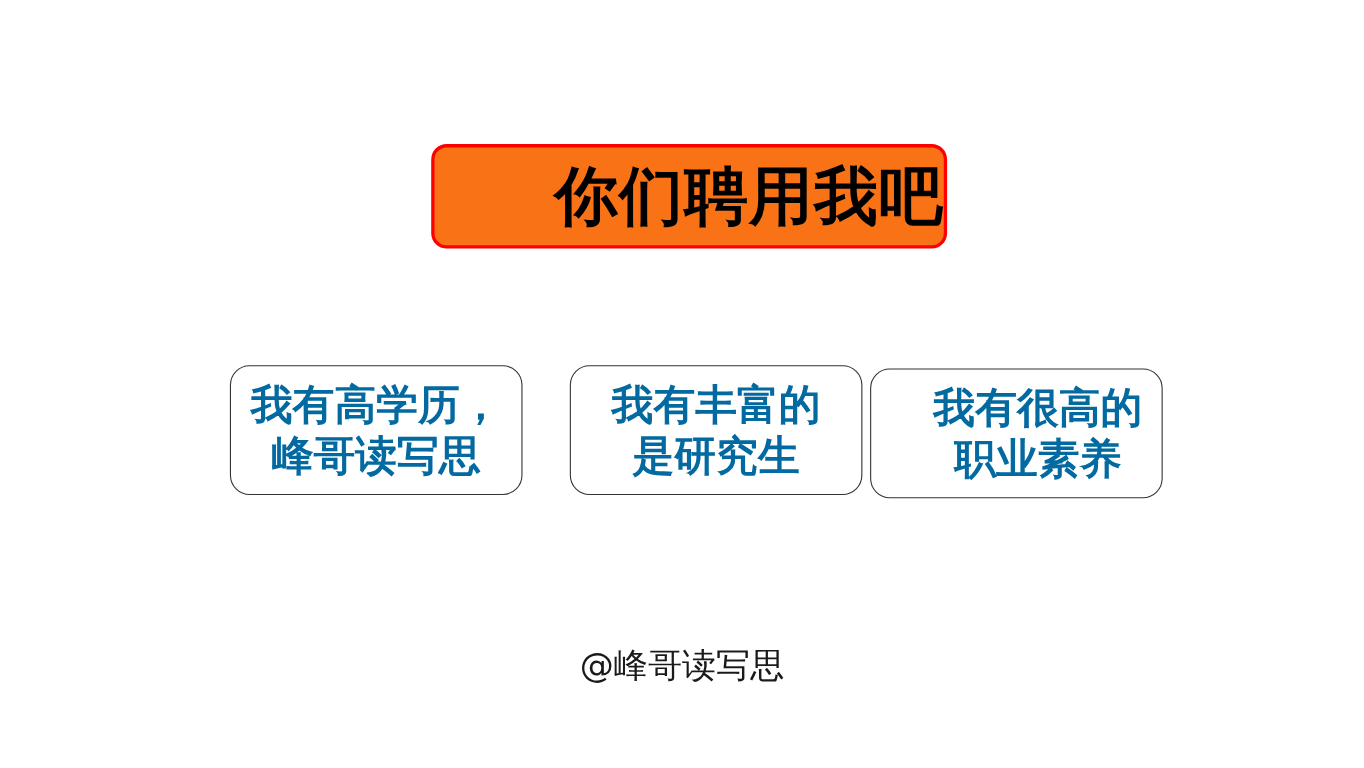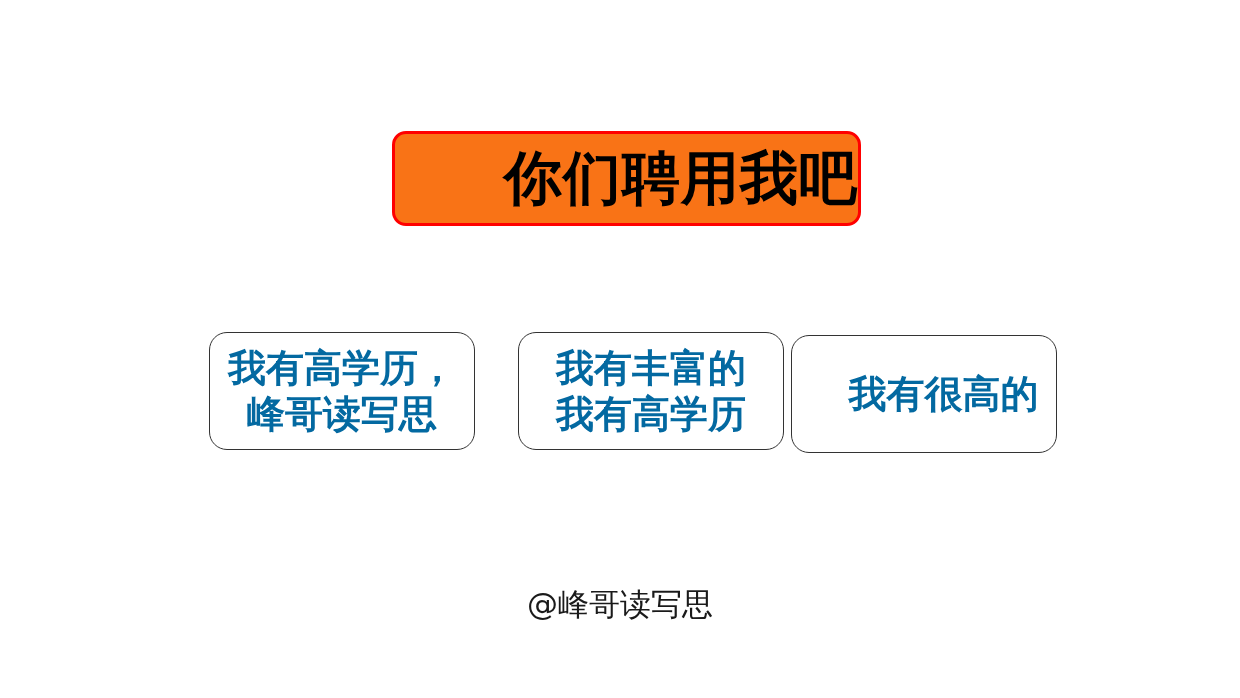--- a/index.html
+++ b/index.html
@@ -76,20 +76,21 @@
   <span class="title-text">你们聘用我吧</span>
 </div>
 
 <div class="card card-1">
   <span class="card-line">我有高学历，</span>
   <span class="card-line">峰哥读写思</span>
 </div>
 
 <div class="card card-2">
   <span class="card-line">我有丰富的</span>
-  <span class="card-line">我有高学历</span>
+  <span class="card-line">是研究生</span>
 </div>
 
 <div class="card card-3">
   <span class="card-line">我有很高的</span>
+  <span class="card-line">职业素养</span>
 </div>
 
 <div class="watermark">@峰哥读写思</div>
 
 </body></html>

